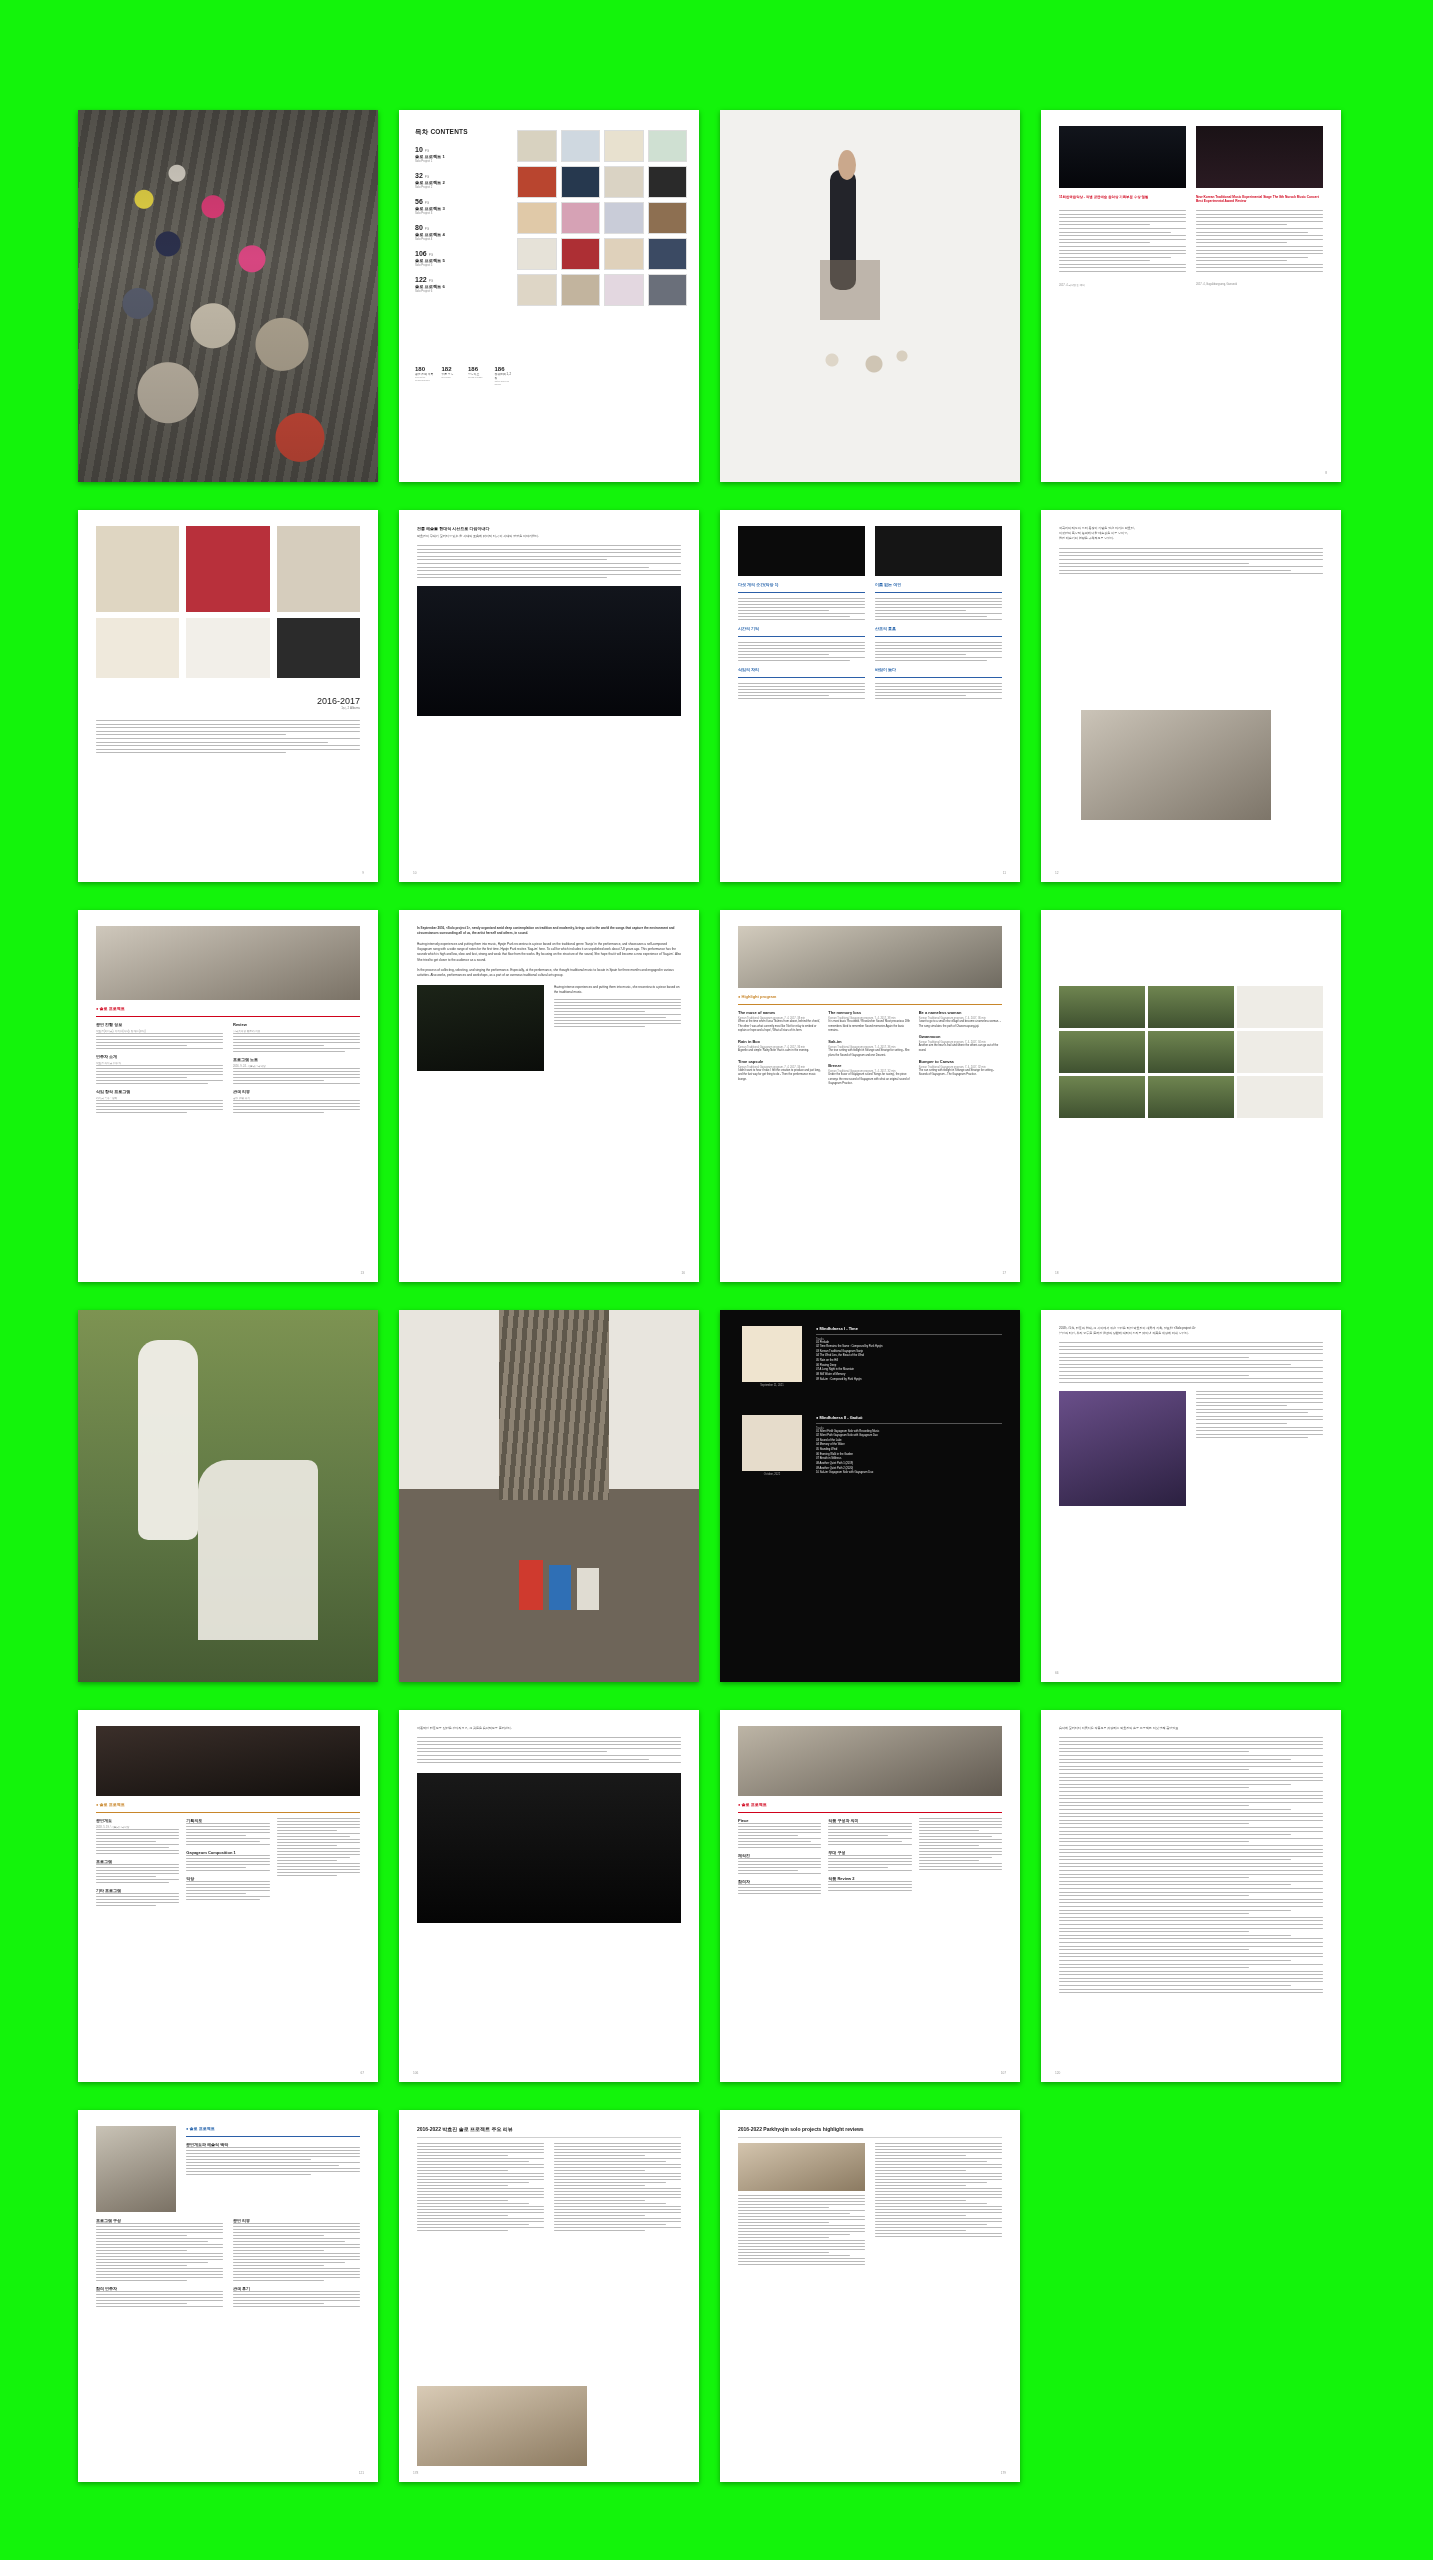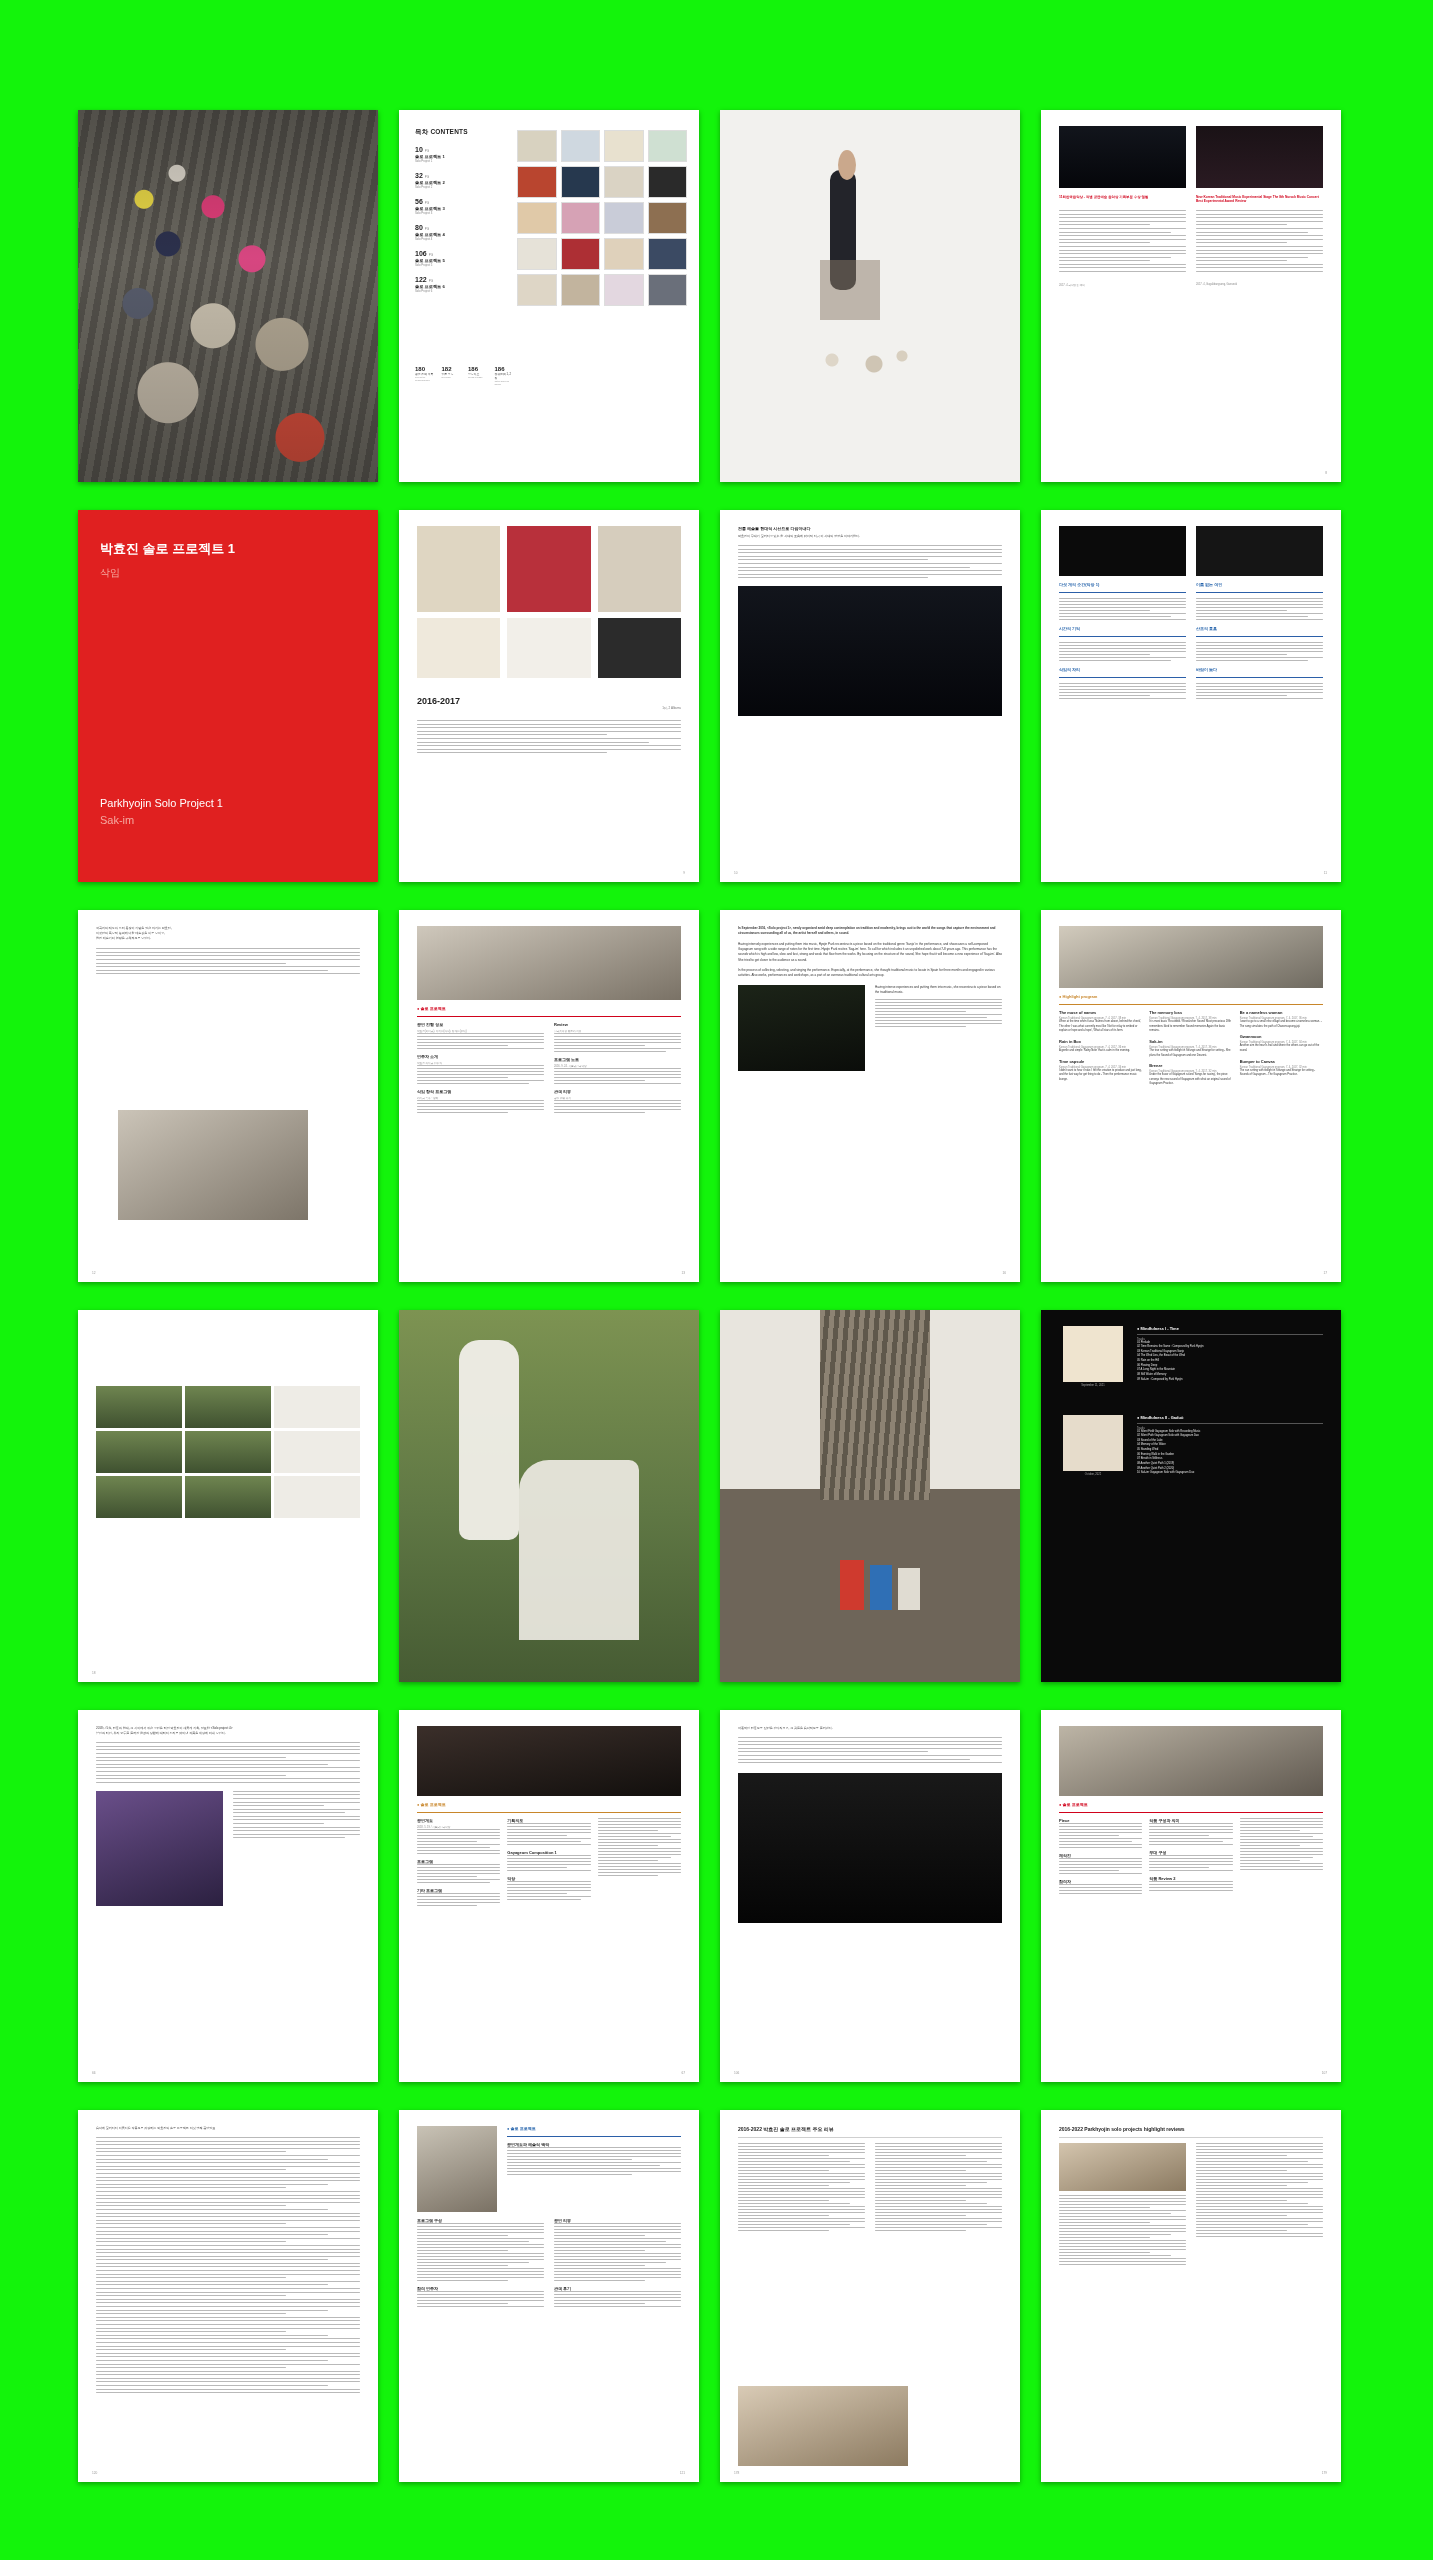--- a/index.html
+++ b/index.html
@@ -108,21 +108,21 @@
   .ph-soft{background:linear-gradient(150deg,#cbc4b8,#7d7569);}
 
   .cap{font-size:2.6px;color:#888;margin-top:2px;}
   .smallhead{font-size:4px;font-weight:bold;}
   .redhead{font-size:4px;font-weight:bold;color:#d0021b;}
   .bluehead{font-size:4px;font-weight:bold;color:#1f5fa9;}
   .orangehead{font-size:4px;font-weight:bold;color:#c8862a;}
   .col2{display:flex;gap:10px;}
   .col3{display:flex;gap:7px;}
   .col{flex:1;}
-  .yeartag{font-size:9px;font-weight:bold;text-align:left;}
+  .yeartag{font-size:9px;font-weight:normal;text-align:right;}
   .yearsub{font-size:3px;text-align:right;color:#777;}
   .fig{position:absolute;border-radius:40% 40% 30% 30%;}
   .mosaic{display:grid;grid-template-columns:repeat(3,1fr);gap:3px;}
   .mos{height:42px;}
 </style>
 </head>
 <body>
 
 <div class="sheet">
 <div class="grid">
@@ -280,30 +280,20 @@
         </div>
       </div>
       <div class="col2" style="margin-top:6px">
         <div class="col cap">2017. 4 국악방송 객석</div>
         <div class="col cap">2017. 4, Gugakbangsong, Gaeseok</div>
       </div>
     </div>
     <div class="pgnum r">8</div>
   </div>
 
-  <div class="page red">
-    <div class="redcov">
-      <div class="rc-ko">박효진 솔로 프로젝트 1</div>
-      <div class="rc-sub">삭임</div>
-      <div class="rc-en">
-        <b>Parkhyojin Solo Project 1</b>
-        <b class="pale">Sak-im</b>
-      </div>
-    </div>
-  </div>
 
   <div class="page">
     <div class="pad">
       <div class="col3">
         <div class="col" style="height:86px;background:#dfd6c2"></div>
         <div class="col" style="height:86px;background:#b8303b"></div>
         <div class="col" style="height:86px;background:#d6cdbd"></div>
       </div>
       <div class="col3" style="margin-top:6px">
         <div class="col" style="height:60px;background:#efe9dc"></div>

